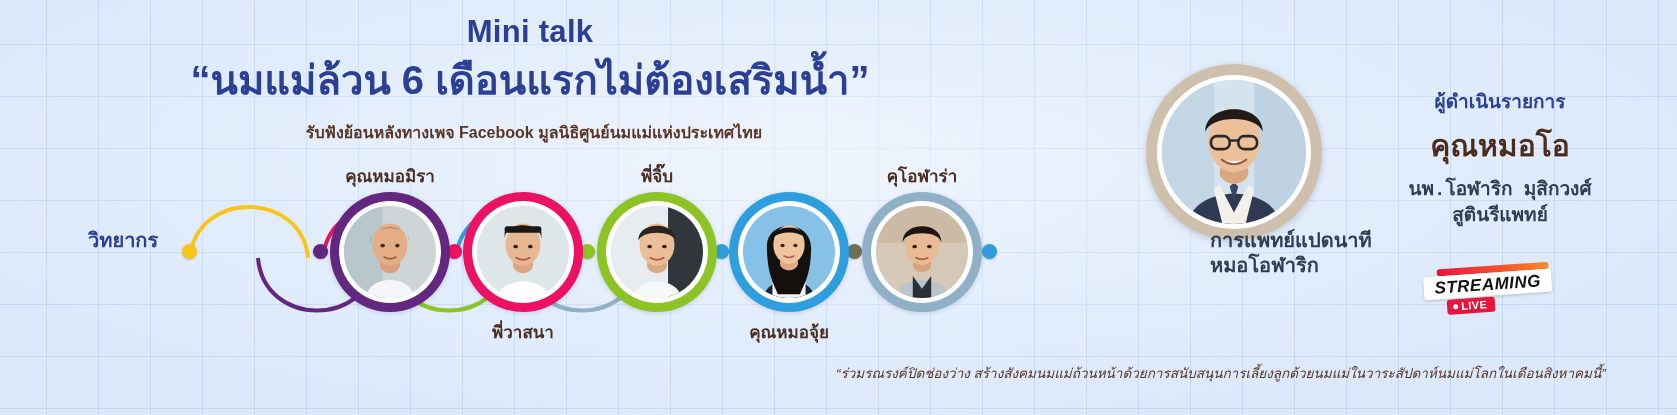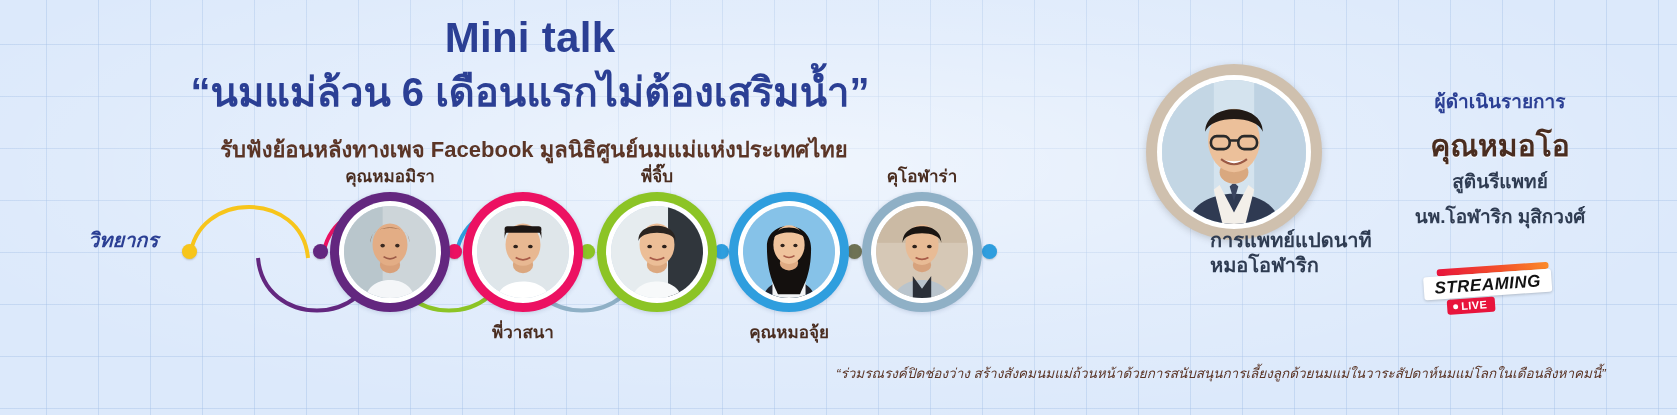--- a/index.html
+++ b/index.html
@@ -24,36 +24,36 @@
     position:absolute;inset:0;
     background:radial-gradient(ellipse at 48% 40%, rgba(255,255,255,.55) 0%, rgba(255,255,255,.18) 45%, rgba(210,228,250,0) 75%);
     pointer-events:none;
   }
 
   
   .headline{
     position:absolute;left:0;top:14px;width:1060px;text-align:center;
   }
   .title-main{
-    font-size:42px;font-weight:bold;color:#2b3f94;letter-spacing:.3px;
+    font-size:31px;font-weight:bold;color:#2b3f94;letter-spacing:.3px;
     line-height:1.15;margin:0;
   }
   .title-quote{
     font-size:40px;font-weight:bold;color:#2b3f94;
     line-height:1.2;margin:6px 0 0 0;white-space:nowrap;
   }
   .subtitle{
-    margin:16px 0 0 8px;font-size:22px;font-weight:bold;color:#5b3526;
+    margin:16px 0 0 8px;font-size:16px;font-weight:bold;color:#5b3526;
     white-space:nowrap;
   }
 
   
   .speakers{position:absolute;left:0;top:178px;width:1050px;height:160px;}
   .spk-heading{
-    position:absolute;left:88px;top:46px;font-size:20px;color:#2b3f94;font-weight:bold;font-style:italic;
+    position:absolute;left:88px;top:46px;font-size:20px;color:#2b3f94;font-weight:bold;
   }
   .arcs{position:absolute;left:0;top:0;width:1050px;height:160px;}
   .node{
     position:absolute;width:120px;height:120px;top:14px;
   }
   .ring{
     position:absolute;inset:0;border-radius:50%;
     box-shadow:0 1px 4px rgba(40,60,110,.18);
   }
   .ring-inner{
@@ -69,21 +69,21 @@
     font-size:17px;font-weight:bold;color:#4a2d20;white-space:nowrap;
   }
   .lbl.above{top:-30px;}
   .lbl.below{top:126px;}
   .dot{
     position:absolute;width:15px;height:15px;border-radius:50%;top:66px;
     box-shadow:0 1px 2px rgba(0,0,0,.2);
   }
 
   
-  .host{position:absolute;left:1128px;top:58px;width:540px;height:340px;}
+  .host{position:absolute;left:1128px;top:58px;width:540px;height:340px;font-family:Liberation Mono, monospace;}
   .host-ring{
     position:absolute;left:18px;top:6px;width:176px;height:176px;border-radius:50%;
     background:#cfc0ae;box-shadow:0 2px 7px rgba(60,60,60,.22);
   }
   .host-ring .hr-in{position:absolute;inset:11px;border-radius:50%;background:#fff;}
   .host-photo{position:absolute;inset:16px;border-radius:50%;overflow:hidden;background:#c2d4e4;}
   .host-text{position:absolute;left:212px;top:28px;width:320px;text-align:center;}
   .host-role{font-size:19px;color:#2b3f94;font-weight:bold;}
   .host-name{
     font-size:30px;font-weight:bold;color:#4a2d20;margin-top:6px;
@@ -283,22 +283,22 @@
           <rect x="53" y="39" width="13" height="9" rx="4" fill="none" stroke="#2a2a2a" stroke-width="1.8"></rect>
           <line x1="47" y1="42" x2="53" y2="42" stroke="#2a2a2a" stroke-width="1.8"></line>
           <path d="M41 55 Q50 62 59 55 Q50 58 41 55 Z" fill="#fff"></path>
           <path d="M41 55 Q50 62 59 55" stroke="#9b5a45" stroke-width="1.5" fill="none"></path>
         </svg>
       </div>
     </div>
     <div class="host-text">
       <div class="host-role">ผู้ดำเนินรายการ</div>
       <div class="host-name">คุณหมอโอ</div>
+      <div class="host-detail">นพ.โอฬาริก มุสิกวงศ์</div>
       <div class="host-detail" style="margin-top:0">สูตินรีแพทย์</div>
-      <div class="host-detail">นพ.โอฬาริก มุสิกวงศ์</div>
     </div>
   </div>
 
   <div class="channel">
     <div class="channel-name">
       <div>การแพทย์แปดนาที</div>
       <div>หมอโอฬาริก</div>
     </div>
   </div>
 

